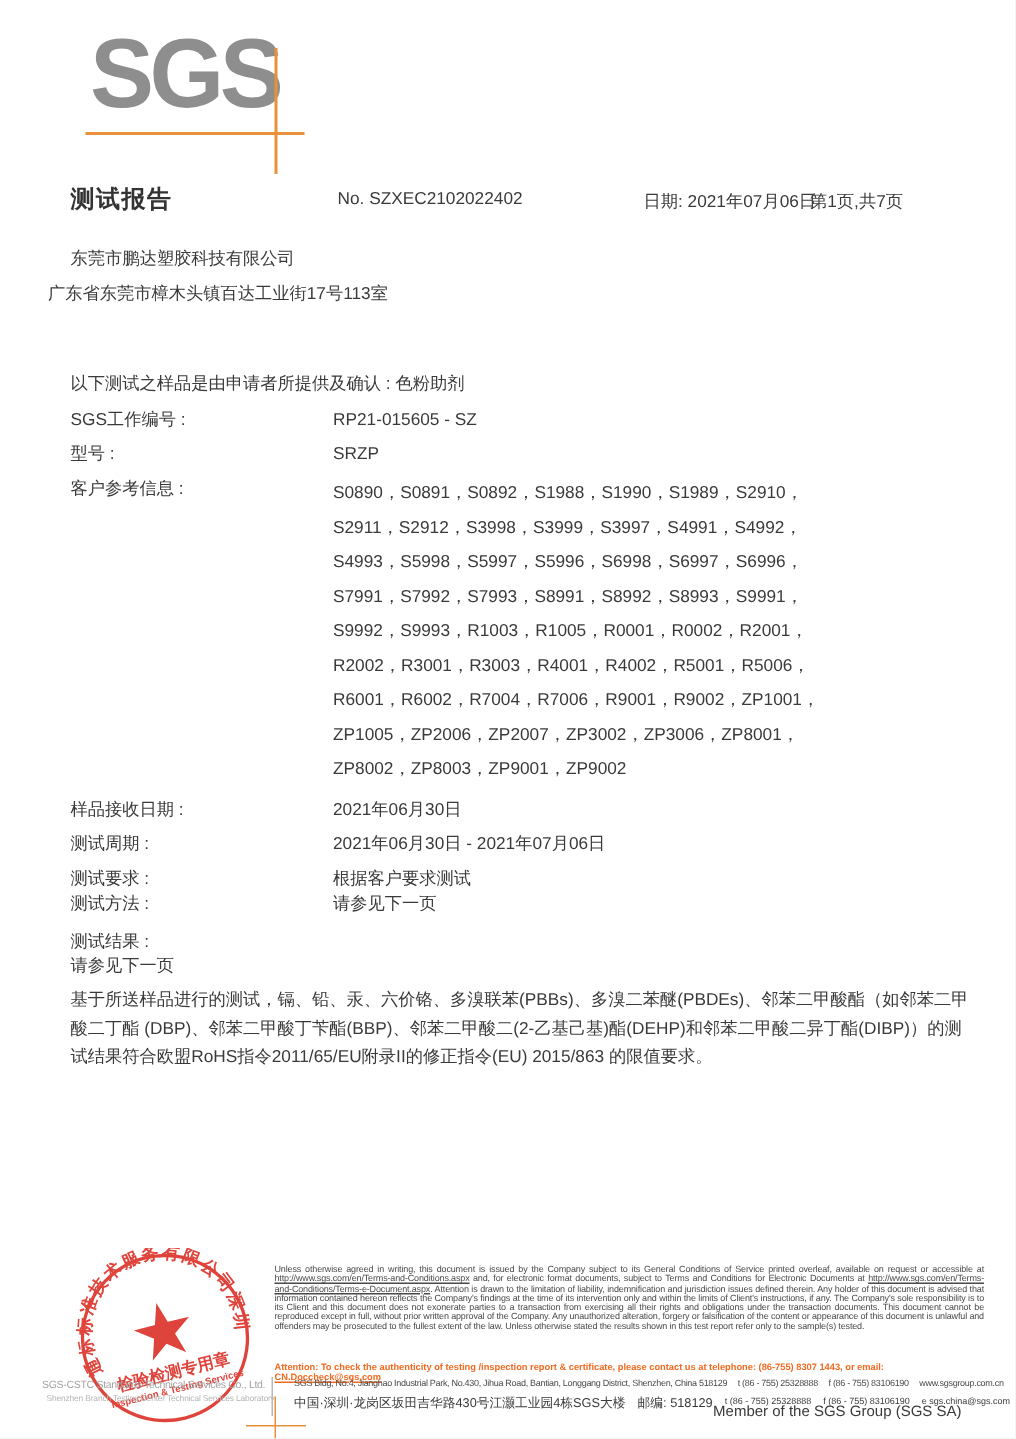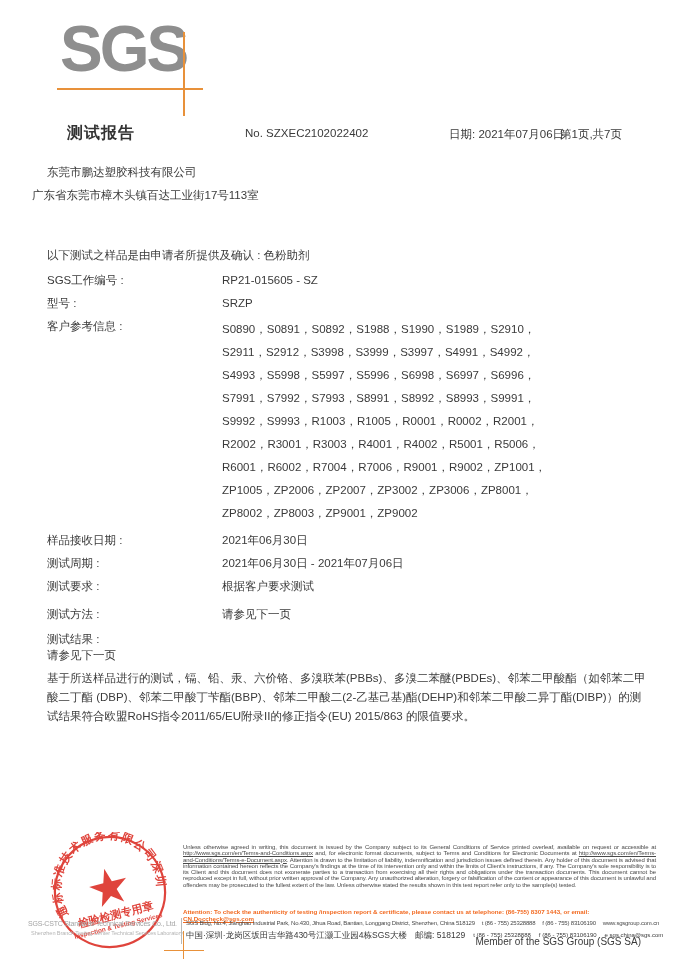--- a/index.html
+++ b/index.html
@@ -10,50 +10,50 @@
   }
   
   .logo-wrap{position:absolute;left:57px;top:26px;width:160px;height:90px;}
   .logo-text{
     position:absolute;left:3px;top:-14px;font-size:64px;font-weight:bold;
     color:#8e8e8e;letter-spacing:-3px;transform:scaleY(1.02);
   }
   .logo-hline{position:absolute;left:0;top:62px;width:146px;height:2px;background:#e8913a;}
   .logo-vline{position:absolute;left:126px;top:6px;width:2px;height:84px;background:#e8913a;}
   
-  .header-row{position:absolute;left:47px;top:126px;width:600px;height:18px;font-size:11.5px;margin-left:20px;}
+  .header-row{position:absolute;left:47px;top:126px;width:600px;height:18px;font-size:11.5px;}
   .header-row .title{position:absolute;left:0;top:-3px;font-size:16px;font-weight:bold;letter-spacing:1px;color:#333;}
   .header-row .rno{position:absolute;left:178px;top:1px;}
   .header-row .rdate{position:absolute;left:382px;top:1px;}
   .header-row .rpages{position:absolute;left:493px;top:1px;}
   
   .company{position:absolute;left:47px;top:165px;font-size:11.5px;}
   .addr{position:absolute;left:32px;top:188px;font-size:11.5px;}
   .statement{position:absolute;left:47px;top:248px;font-size:11.5px;}
   
   .fields{position:absolute;left:47px;top:272px;width:602px;font-size:11.5px;}
   .row{display:flex;align-items:flex-start;line-height:16px;}
   .row .label{width:175px;flex:none;}
   .row .value{flex:1;}
-  .m7{margin-top:7px;}.m1{margin-top:12px;align-items:flex-end;}.m9{margin-top:9px;flex-direction:column;}.m6{margin-top:6px;}
+  .m7{margin-top:7px;}.m1{margin-top:1px;align-items:flex-end;}.m9{margin-top:9px;flex-direction:column;}.m6{margin-top:6px;}
   .ref-line{line-height:23px;}
   .conclusion-p{line-height:19px;text-align:left;}
   
   .footer{position:absolute;left:0;top:826px;width:677px;height:133px;font-size:6px;}
   .disc{
     position:absolute;left:183px;top:12px;width:473px;
     font-size:6px;line-height:6.3px;text-align:justify;color:#4a4a4a;
     letter-spacing:-0.1px;
   }
   .disc a{color:#4a4a4a;text-decoration:underline;}
   .attention{
     position:absolute;left:183px;top:77px;width:473px;
     font-size:6.2px;line-height:6.6px;font-weight:bold;color:#f26a21;
   }
-  .addr-block{position:absolute;left:186px;top:92px;width:470px;}
+  .addr-block{position:absolute;left:196px;top:92px;width:470px;}
   .addr-row1{display:flex;gap:7px;font-size:6px;letter-spacing:-0.2px;color:#4a4a4a;line-height:11px;white-space:nowrap;}
   .addr-row2{display:flex;gap:8px;font-size:8.5px;color:#3a3a3a;line-height:13px;white-space:nowrap;}
   .addr-vline{position:absolute;left:181px;top:92px;width:1px;height:26px;background:#b9b9b9;}
   .crop-h{position:absolute;left:164px;top:124px;width:40px;height:1px;background:#e8913a;}
   .crop-v{position:absolute;left:183px;top:105px;width:1px;height:28px;background:#e8913a;}
   .member{
     position:absolute;right:36px;top:110px;font-size:10px;color:#3a3a3a;
   }
   
   .co-grey1{position:absolute;left:28px;top:94px;font-size:7px;color:#a3a3a3;letter-spacing:-0.2px;white-space:nowrap;}

